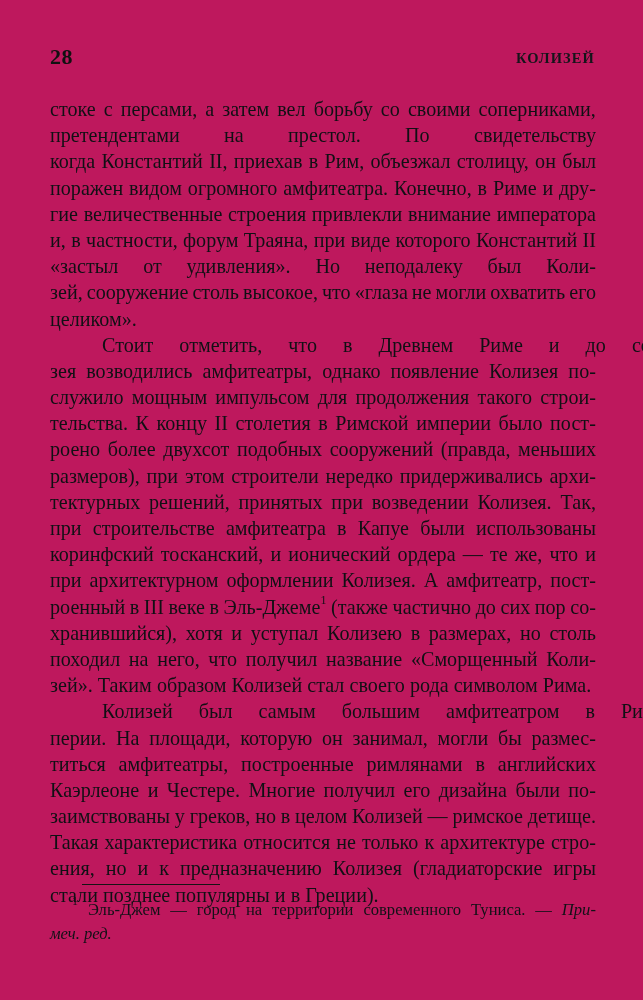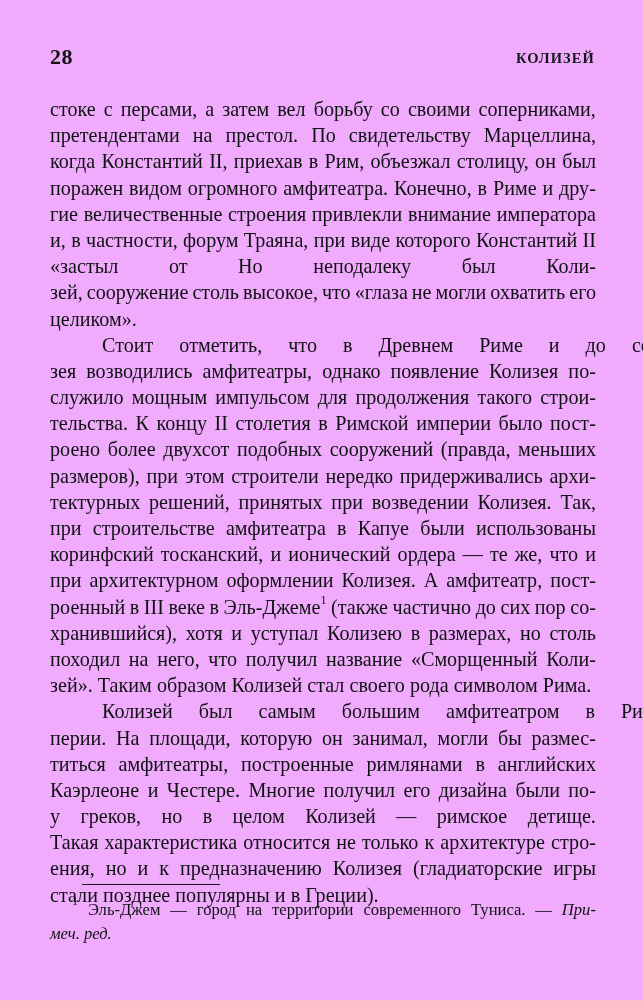--- a/index.html
+++ b/index.html
@@ -13,21 +13,21 @@
     position: relative;
     overflow: hidden;
     font-family: "Liberation Serif", "DejaVu Serif", serif;
     color: #0d0d0d;
     -webkit-font-smoothing: antialiased;
   }
 
   .page {
     position: absolute;
     inset: 0;
-    background: #f0abfc;
+    background: #be185d;
     text-decoration: underline;
   }
 
   
   .runhead {
     position: absolute;
     top: 44px;
     left: 50px;
     right: 48px;
     height: 28px;
@@ -145,21 +145,20 @@
           <span>со</span>
           <span>своими</span>
           <span>соперниками,</span>
         </div>
         <div class="line just">
           <span>претендентами</span>
           <span>на</span>
           <span>престол.</span>
           <span>По</span>
           <span>свидетельству</span>
-          <span>Марцеллина,</span>
         </div>
         <div class="line just">
           <span>когда</span>
           <span>Константий</span>
           <span>II,</span>
           <span>приехав</span>
           <span>в</span>
           <span>Рим,</span>
           <span>объезжал</span>
           <span>столицу,</span>
@@ -193,20 +192,21 @@
           <span>Траяна,</span>
           <span>при</span>
           <span>виде</span>
           <span>которого</span>
           <span>Константий</span>
           <span>II</span>
         </div>
         <div class="line just">
           <span>«застыл</span>
           <span>от</span>
+          <span>удивления».</span>
           <span>Но</span>
           <span>неподалеку</span>
           <span>был</span>
           <span>Коли-</span>
         </div>
         <div class="line just">
           <span>зей,</span>
           <span>сооружение</span>
           <span>столь</span>
           <span>высокое,</span>
@@ -389,20 +389,21 @@
           <span>и</span>
           <span>Честере.</span>
           <span>Многие</span>
           <span>получил</span>
           <span>его</span>
           <span>дизайна</span>
           <span>были</span>
           <span>по-</span>
         </div>
         <div class="line just">
+          <span>заимствованы</span>
           <span>у</span>
           <span>греков,</span>
           <span>но</span>
           <span>в</span>
           <span>целом</span>
           <span>Колизей</span>
           <span>—</span>
           <span>римское</span>
           <span>детище.</span>
         </div>

